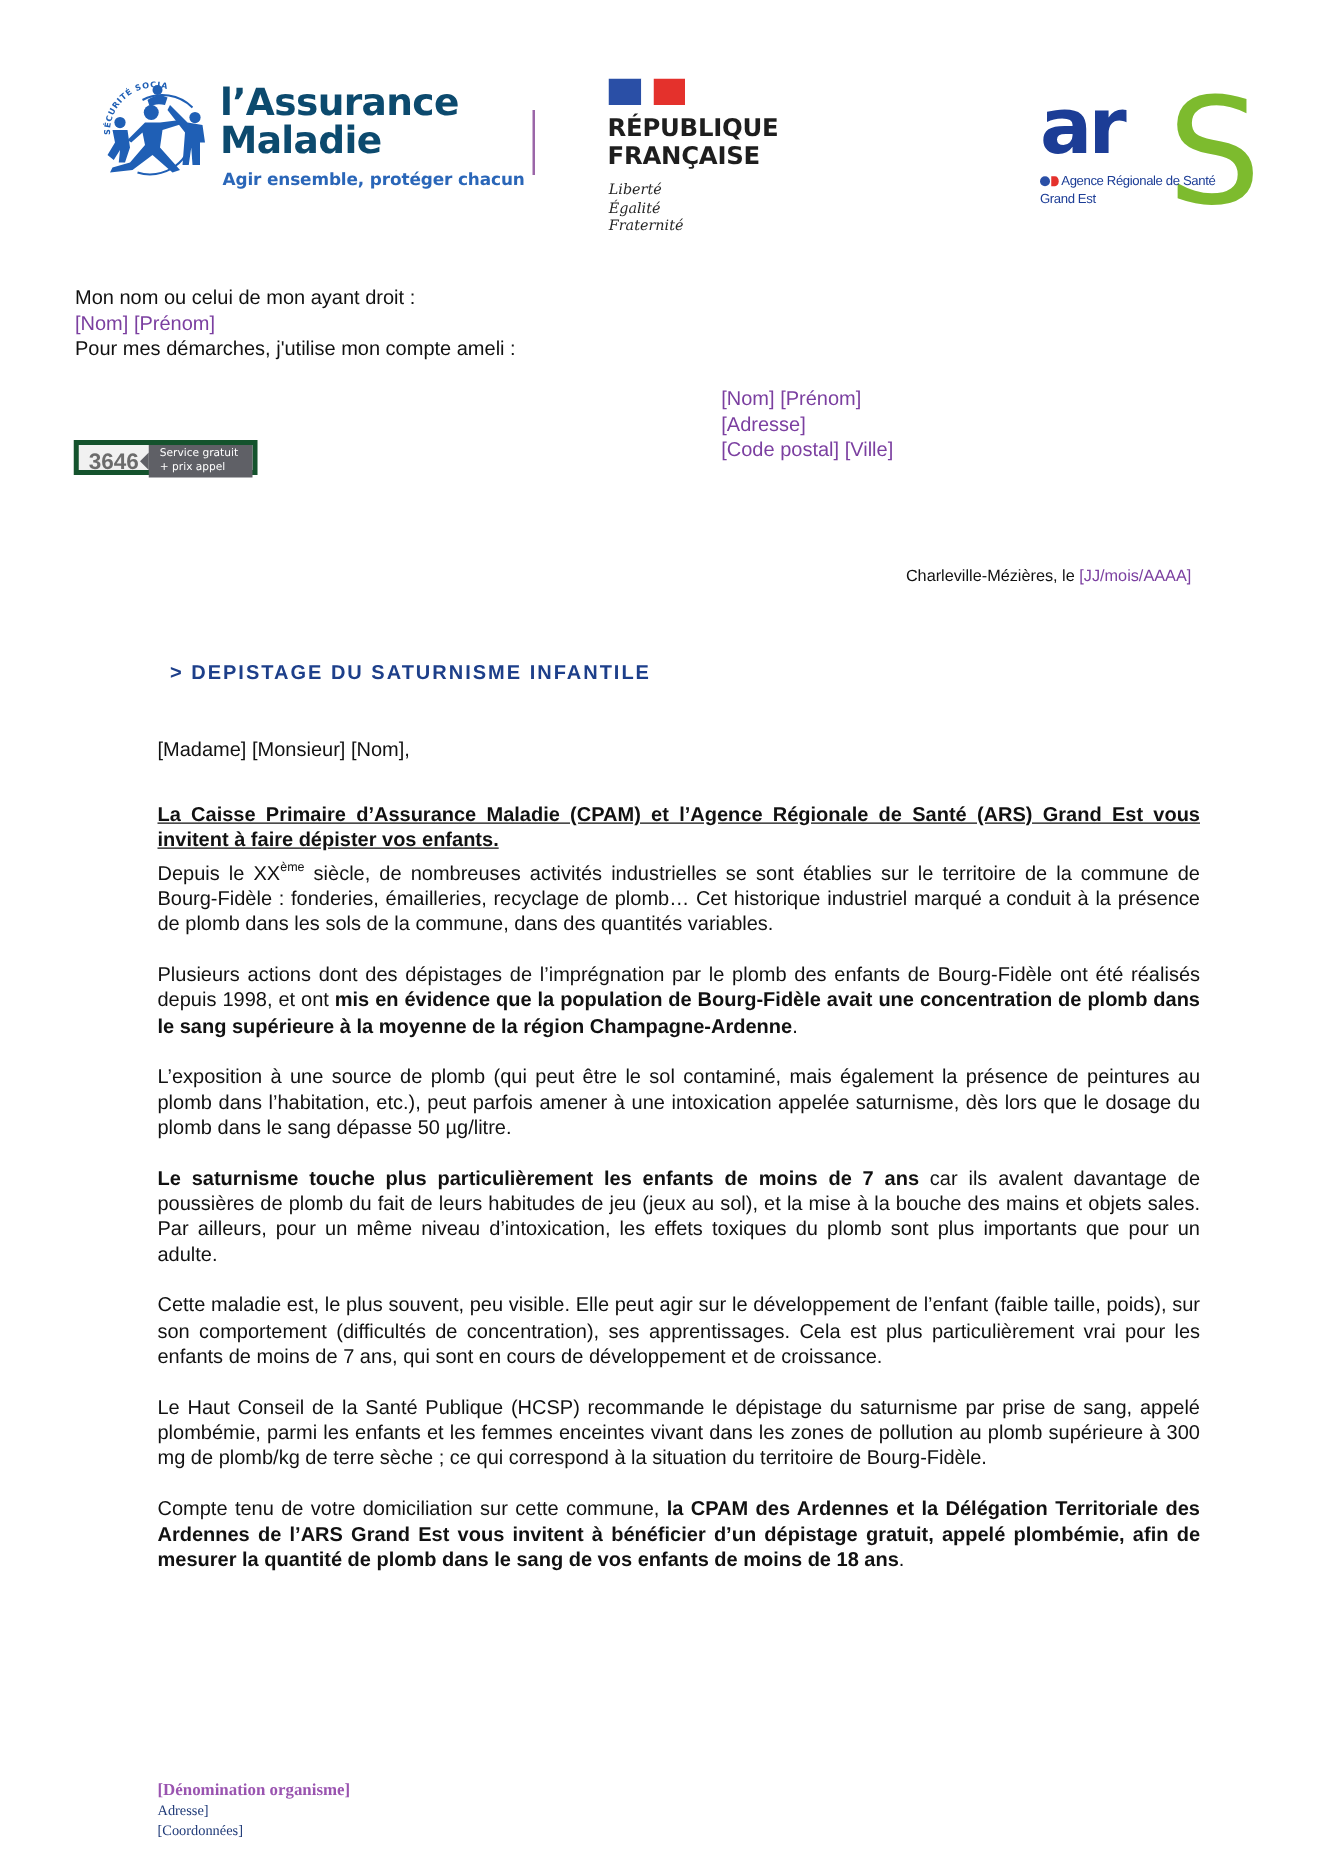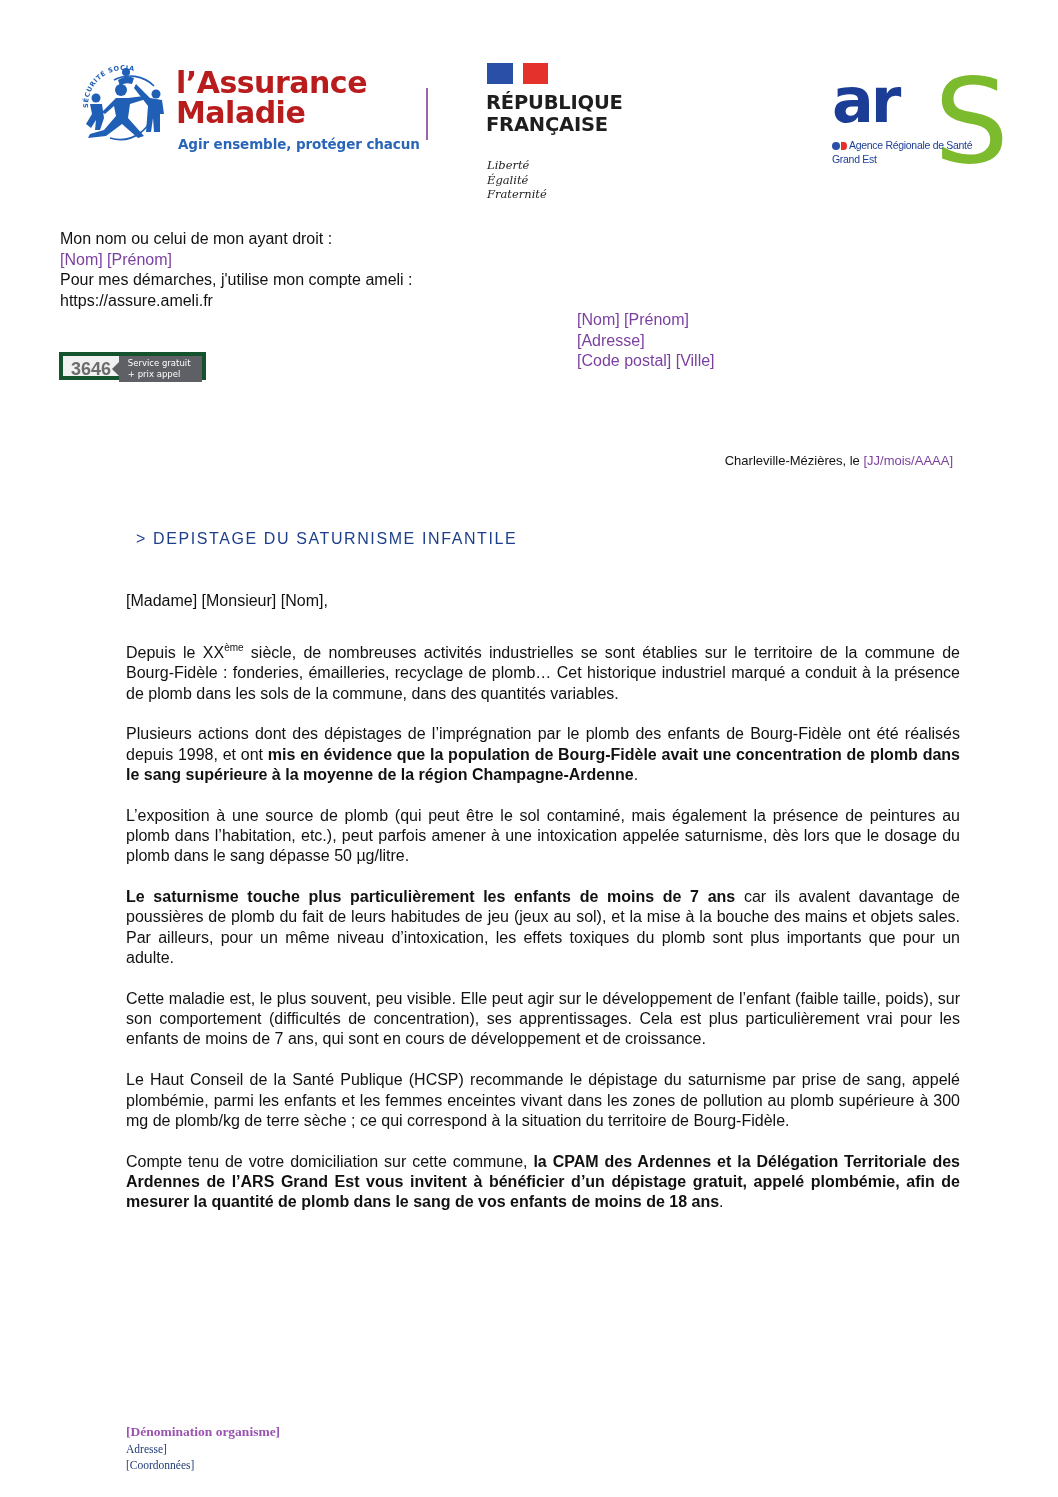--- a/index.html
+++ b/index.html
@@ -3,34 +3,34 @@
 <meta charset="utf-8">
 <style>
   * { box-sizing: border-box; margin: 0; padding: 0; }
   html, body { width: 1058px; height: 1497px; background: #ffffff; overflow: hidden; }
   body { position: relative; font-family: "Liberation Sans", sans-serif; color: #111111; }
 
   
   .logo-am { position: absolute; left: 74px; top: 58px; width: 320px; height: 100px; }
   .am-emblem { position: absolute; left: 0; top: 0; width: 98px; height: 88px; }
   .am-title { position: absolute; left: 102px; top: 10px; font-family: "DejaVu Sans", sans-serif;
-              font-weight: bold; font-size: 30px; line-height: 30px; color: #b91c1c; letter-spacing: -0.5px; }
+              font-weight: bold; font-size: 30px; line-height: 30px; color: #0c4a6e; letter-spacing: -0.5px; }
   .am-tagline { position: absolute; left: 104px; top: 78px; font-family: "DejaVu Sans", sans-serif;
                 font-size: 13.5px; font-weight: bold; color: #2a66b8; white-space: nowrap; letter-spacing: -0.1px; }
 
   .logo-divider { position: absolute; left: 426px; top: 88px; width: 2px; height: 52px; background: #9b66a8; }
 
   .logo-rf { position: absolute; left: 486px; top: 62px; width: 160px; height: 130px; text-decoration: underline; }
   .rf-flag { position: absolute; left: 1px; top: 1px; width: 61px; height: 21px; display: flex; }
   .rf-flag .blue { width: 26px; height: 21px; background: #2a4fa6; }
   .rf-flag .white { width: 10px; height: 21px; background: #ffffff; }
   .rf-flag .red { width: 25px; height: 21px; background: #e4312c; }
   .rf-title { position: absolute; left: 0; top: 30px; font-family: "DejaVu Sans", sans-serif;
               font-weight: bold; font-size: 19.5px; line-height: 22px; color: #1e1e1e; letter-spacing: -0.2px; }
-  .rf-motto { position: absolute; left: 1px; top: 96px; font-family: "DejaVu Serif", serif;
+  .rf-motto { position: absolute; left: 1px; top: 82px; font-family: "DejaVu Serif", serif;
               font-style: italic; font-size: 11.5px; line-height: 14.5px; color: #222; }
 
   .logo-ars { position: absolute; left: 832px; top: 82px; width: 170px; height: 100px; }
   .ars-letters { position: absolute; left: 0; top: -12px; font-family: "DejaVu Sans", sans-serif;
                  font-weight: bold; font-size: 62px; line-height: 62px; color: #1c3d96; letter-spacing: -3px; }
   .ars-s { position: absolute; left: 102px; top: -20px; font-family: "DejaVu Sans", sans-serif;
            font-size: 118px; line-height: 118px; color: #7dbb2e; }
   .ars-sub { position: absolute; left: 0; top: 57px; font-family: "Liberation Sans", sans-serif;
              font-size: 10.5px; line-height: 13px; color: #1c3d96; white-space: nowrap; letter-spacing: -0.3px; }
   .ars-dots { display: inline-block; vertical-align: -1px; margin-right: 2px; }
@@ -50,21 +50,21 @@
                 font-family: "DejaVu Sans", sans-serif; font-size: 8.5px; line-height: 10.5px; padding: 2px 0 0 9px; }
   .badge-info::before { content: ""; position: absolute; left: -7px; top: 6px; border-top: 7px solid transparent;
                         border-bottom: 7px solid transparent; border-right: 7px solid #5f6066; }
 
   
   .recipient { position: absolute; left: 577px; top: 310px; font-size: 16px; line-height: 20.5px; color: #7b3fa0; }
 
   .date-line { position: absolute; right: 105px; top: 451px; font-size: 13px; line-height: 20px; color: #111; white-space: nowrap; text-align: center; }
 
   
-  .subject { position: absolute; left: 136px; top: 530px; font-weight: normal; font-size: 16px;
+  .subject { position: absolute; left: 136px; top: 530px; font-weight: bold; font-size: 16px;
              letter-spacing: 1.6px; color: #1d3f8a; white-space: nowrap; }
 
   .salutation { position: absolute; left: 126px; top: 592px; font-size: 16px; color: #111; }
 
   
   .body-text { position: absolute; left: 126px; top: 643px; width: 834px; font-size: 16px; line-height: 20.3px;
                text-align: justify; color: #111; }
   .body-text p { margin-bottom: 20.5px; }
   .body-text p.intro { margin-bottom: 6px; font-weight: bold; text-decoration: underline; }
   .body-text b { font-weight: bold; }
@@ -133,21 +133,20 @@
   <div class="ars-sub">
     <div><span class="ars-dots"><span class="b"></span><span class="r"></span></span><span>Agence Régionale de Santé</span></div>
     <div>Grand Est</div>
   </div>
 </div>
 
 <div class="sender">
   <div>Mon nom ou celui de mon ayant droit :</div>
   <div class="ph">[Nom] [Prénom]</div>
   <div>Pour mes démarches, j'utilise mon compte ameli :</div>
-  <div>https://assure.ameli.fr</div>
 </div>
 
 <div class="badge-3646">
   <div class="badge-num">3646</div>
   <div class="badge-info">
     <div>Service gratuit</div>
     <div>+ prix appel</div>
   </div>
 </div>
 
@@ -158,20 +157,21 @@
 </div>
 
 <div class="date-line">
   <span>Charleville-Mézières, le </span><span class="ph">[JJ/mois/AAAA]</span>
 </div>
 
 <div class="subject">&gt; DEPISTAGE DU SATURNISME INFANTILE</div>
 <div class="salutation">[Madame] [Monsieur] [Nom],</div>
 
 <div class="body-text">
+  <p class="intro">La Caisse Primaire d’Assurance Maladie (CPAM) et l’Agence Régionale de Santé (ARS) Grand Est vous invitent à faire dépister vos enfants.</p>
   <p>
     <span>Depuis le XX</span><sup>ème</sup><span> siècle, de nombreuses activités industrielles se sont établies sur le territoire de la commune de Bourg-Fidèle : fonderies, émailleries, recyclage de plomb… Cet historique industriel marqué a conduit à la présence de plomb dans les sols de la commune, dans des quantités variables.</span>
   </p>
   <p>
     <span>Plusieurs actions dont des dépistages de l’imprégnation par le plomb des enfants de Bourg-Fidèle ont été réalisés depuis 1998, et ont </span><b>mis en évidence que la population de Bourg-Fidèle avait une concentration de plomb dans le sang supérieure à la moyenne de la région Champagne-Ardenne</b><span>.</span>
   </p>
   <p>L’exposition à une source de plomb (qui peut être le sol contaminé, mais également la présence de peintures au plomb dans l’habitation, etc.), peut parfois amener à une intoxication appelée saturnisme, dès lors que le dosage du plomb dans le sang dépasse 50 µg/litre.</p>
   <p>
     <b>Le saturnisme touche plus particulièrement les enfants de moins de 7 ans</b><span> car ils avalent davantage de poussières de plomb du fait de leurs habitudes de jeu (jeux au sol), et la mise à la bouche des mains et objets sales. Par ailleurs, pour un même niveau d’intoxication, les effets toxiques du plomb sont plus importants que pour un adulte.</span>
   </p>

